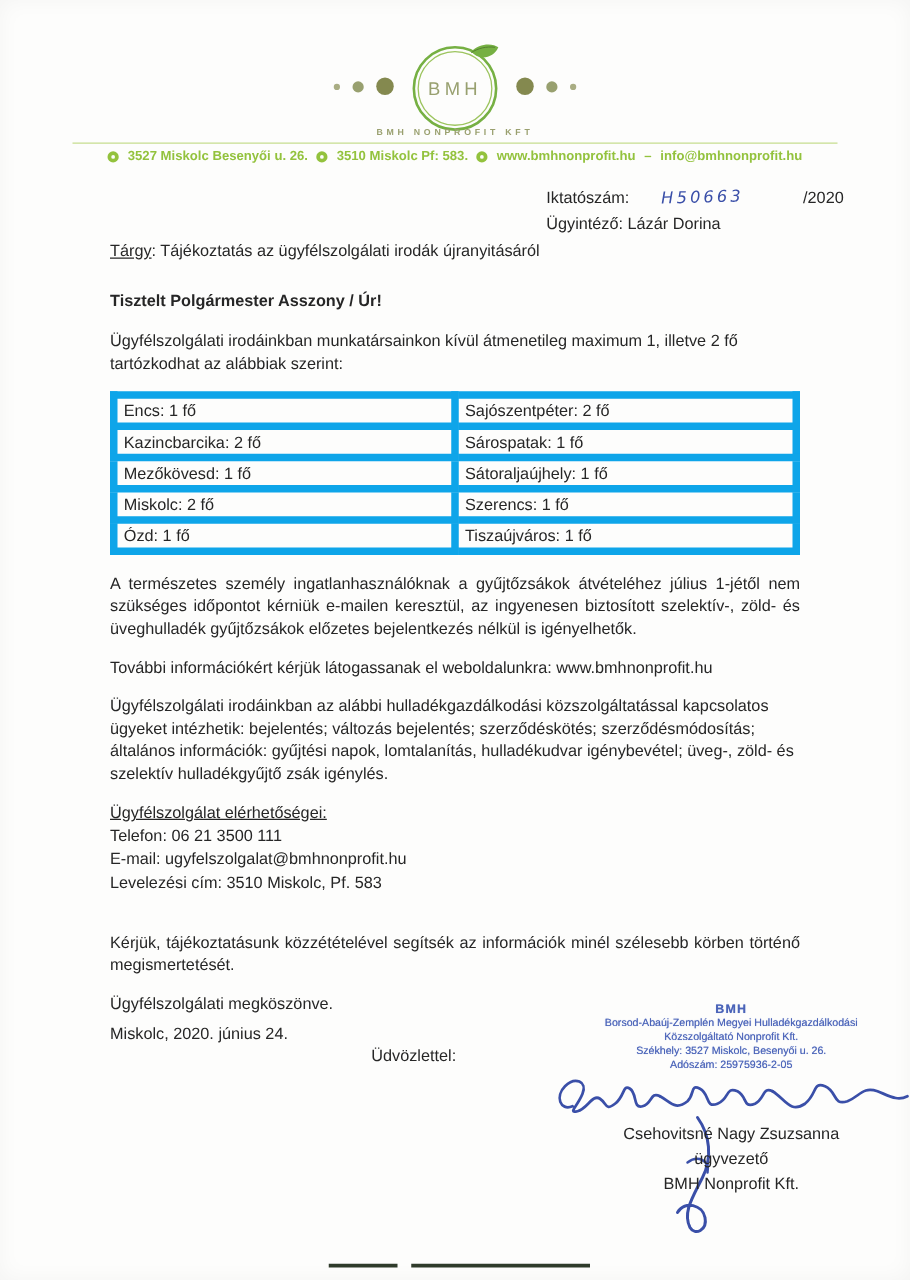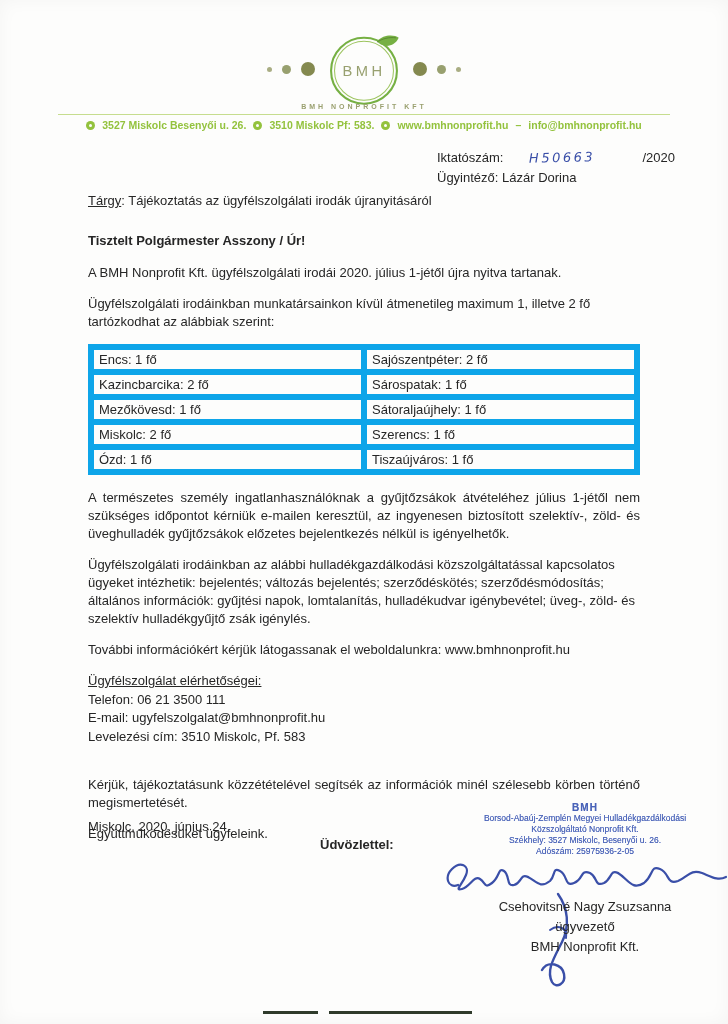--- a/index.html
+++ b/index.html
@@ -79,21 +79,21 @@
     font-size:13px;line-height:13px;
     padding:2.5px 5px 3.5px 5px;
     width:50%;
   }
   .contact-block{margin-bottom:30px;}
   .contact-block div{line-height:18.5px;}
   .cb-head{text-decoration:underline;}
   
   .closing{position:absolute;top:815px;left:88px;width:552px;font-size:13px;}
   .date-line{position:absolute;top:4px;left:0;}
-  .valediction{position:absolute;top:22px;left:232px;font-weight:bold;}
+  .valediction{position:absolute;top:22px;left:209px;}
   .stamp{
     position:absolute;top:-13px;left:352px;width:290px;
     text-align:center;color:#4a63b8;
     font-size:8.5px;line-height:11px;
     text-shadow:0 0 0.6px #7c90cf;
   }
   .stamp .s1{font-size:10px;font-weight:bold;letter-spacing:1px;}
   .signature-svg{position:absolute;top:40px;left:352px;}
   .squiggle-svg{position:absolute;top:75px;left:440px;}
   .signer{
@@ -145,21 +145,20 @@
       <span class="reg-suffix">/2020</span>
     </div>
     <div>Ügyintéző: Lázár Dorina</div>
   </div>
 
   <div class="content">
     <p class="subject"><span class="u">Tárgy</span><span>: Tájékoztatás az ügyfélszolgálati irodák újranyitásáról</span></p>
 
     <p class="salutation">Tisztelt Polgármester Asszony / Úr!</p>
 
-    <p>A BMH Nonprofit Kft. ügyfélszolgálati irodái 2020. július 1-jétől újra nyitva tartanak.</p>
     <p>Ügyfélszolgálati irodáinkban munkatársainkon kívül átmenetileg maximum 1, illetve 2 fő tartózkodhat az alábbiak szerint:</p>
 
     <table class="cap">
       <tbody>
         <tr>
           <td>Encs: 1 fő</td>
           <td>Sajószentpéter: 2 fő</td>
         </tr>
         <tr>
           <td>Kazincbarcika: 2 fő</td>
@@ -174,32 +173,32 @@
           <td>Szerencs: 1 fő</td>
         </tr>
         <tr>
           <td>Ózd: 1 fő</td>
           <td>Tiszaújváros: 1 fő</td>
         </tr>
       </tbody>
     </table>
 
     <p class="just">A természetes személy ingatlanhasználóknak a gyűjtőzsákok átvételéhez július 1-jétől nem szükséges időpontot kérniük e-mailen keresztül, az ingyenesen biztosított szelektív-, zöld- és üveghulladék gyűjtőzsákok előzetes bejelentkezés nélkül is igényelhetők.</p>
+    <p>További információkért kérjük látogassanak el weboldalunkra: www.bmhnonprofit.hu</p>
     <p>Ügyfélszolgálati irodáinkban az alábbi hulladékgazdálkodási közszolgáltatással kapcsolatos ügyeket intézhetik: bejelentés; változás bejelentés; szerződéskötés; szerződésmódosítás; általános információk: gyűjtési napok, lomtalanítás, hulladékudvar igénybevétel; üveg-, zöld- és szelektív hulladékgyűjtő zsák igénylés.</p>
-    <p>További információkért kérjük látogassanak el weboldalunkra: www.bmhnonprofit.hu</p>
 
     <div class="contact-block">
       <div class="cb-head">Ügyfélszolgálat elérhetőségei:</div>
       <div>Telefon: 06 21 3500 111</div>
       <div>E-mail: ugyfelszolgalat@bmhnonprofit.hu</div>
       <div>Levelezési cím: 3510 Miskolc, Pf. 583</div>
     </div>
 
     <p class="just">Kérjük, tájékoztatásunk közzétételével segítsék az információk minél szélesebb körben történő megismertetését.</p>
-    <p>Együttműködésüket ügyfeleink.</p>
+    <p>Ügyfélszolgálati megköszönve.</p>
   </div>
 
   <div class="closing">
     <div class="date-line">Miskolc, 2020. június 24.</div>
     <div class="valediction">Üdvözlettel:</div>
 
     <div class="stamp">
       <div class="s1">BMH</div>
       <div>Borsod-Abaúj-Zemplén Megyei Hulladékgazdálkodási</div>
       <div>Közszolgáltató Nonprofit Kft.</div>

